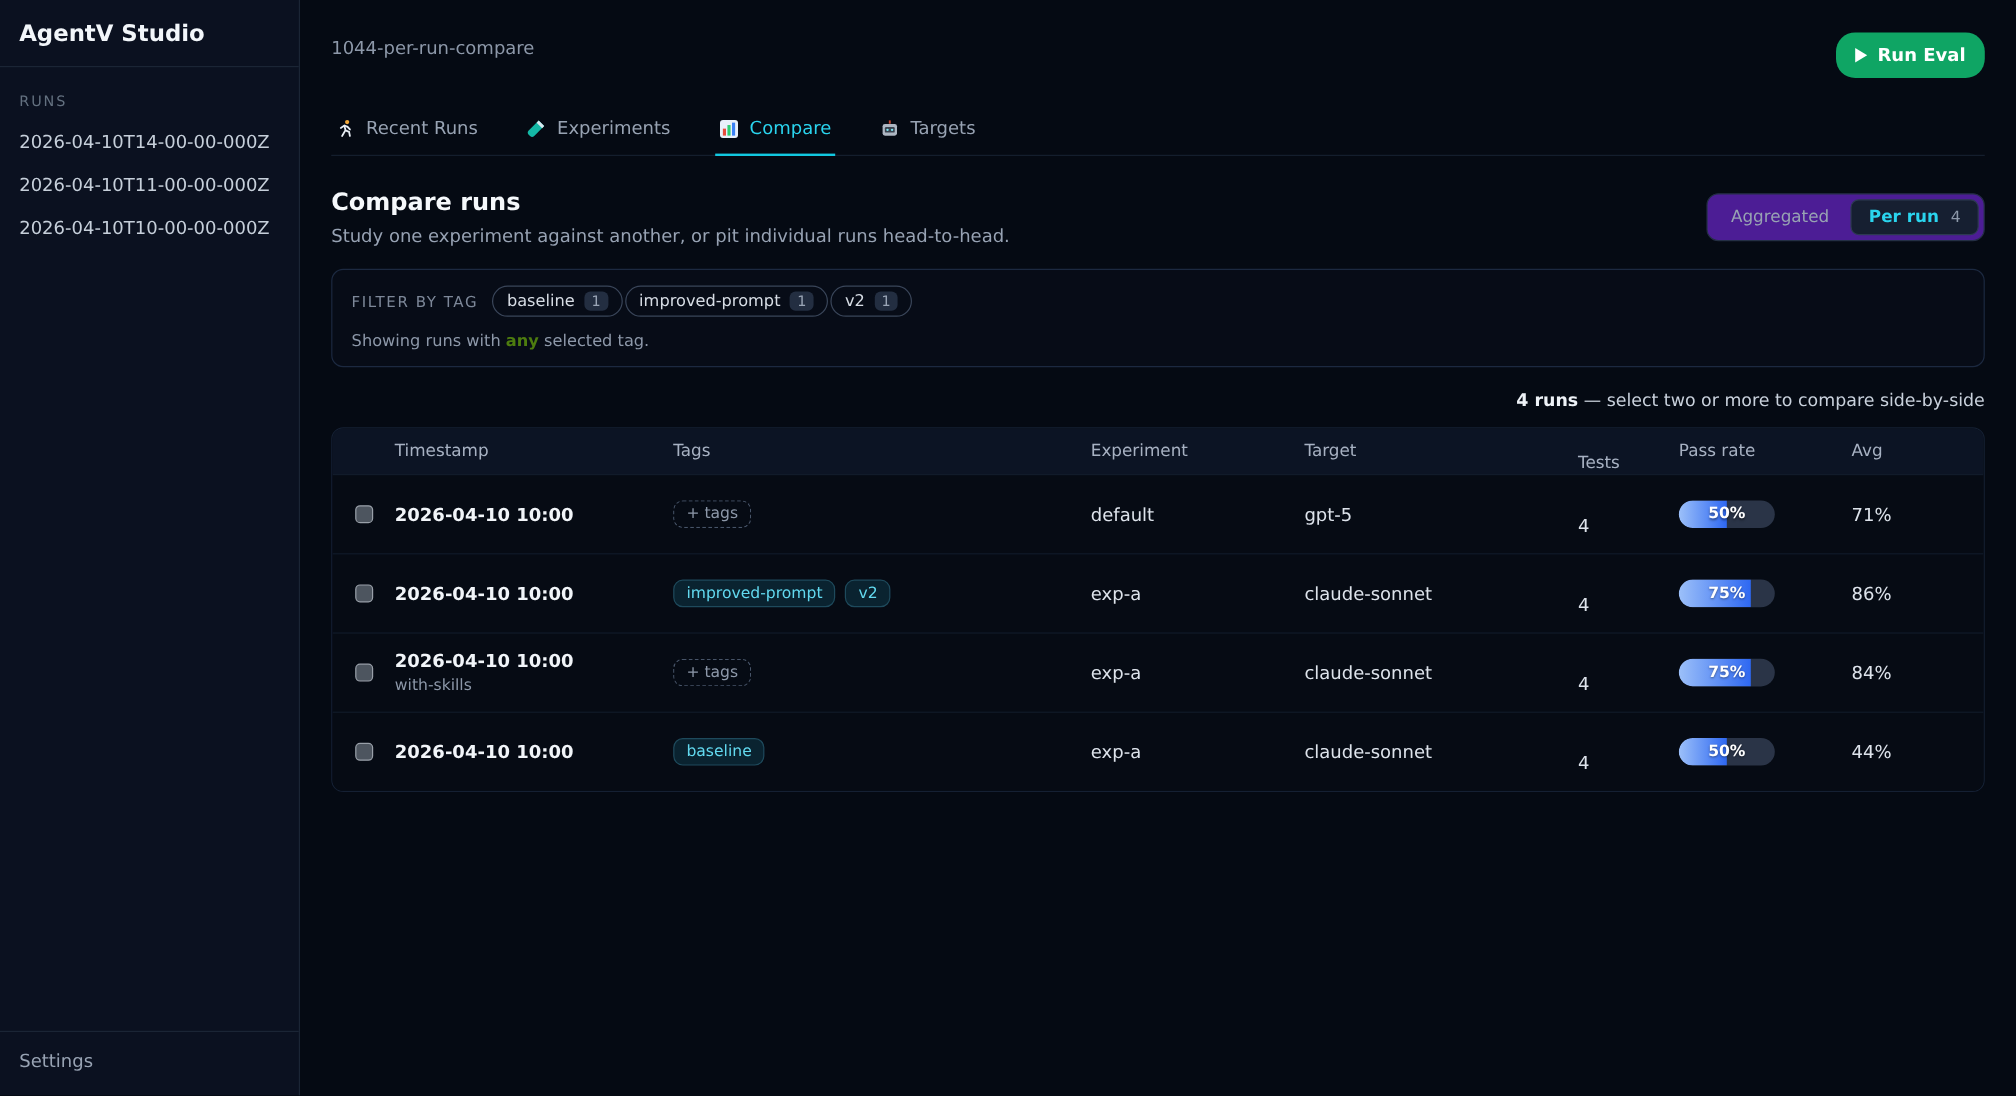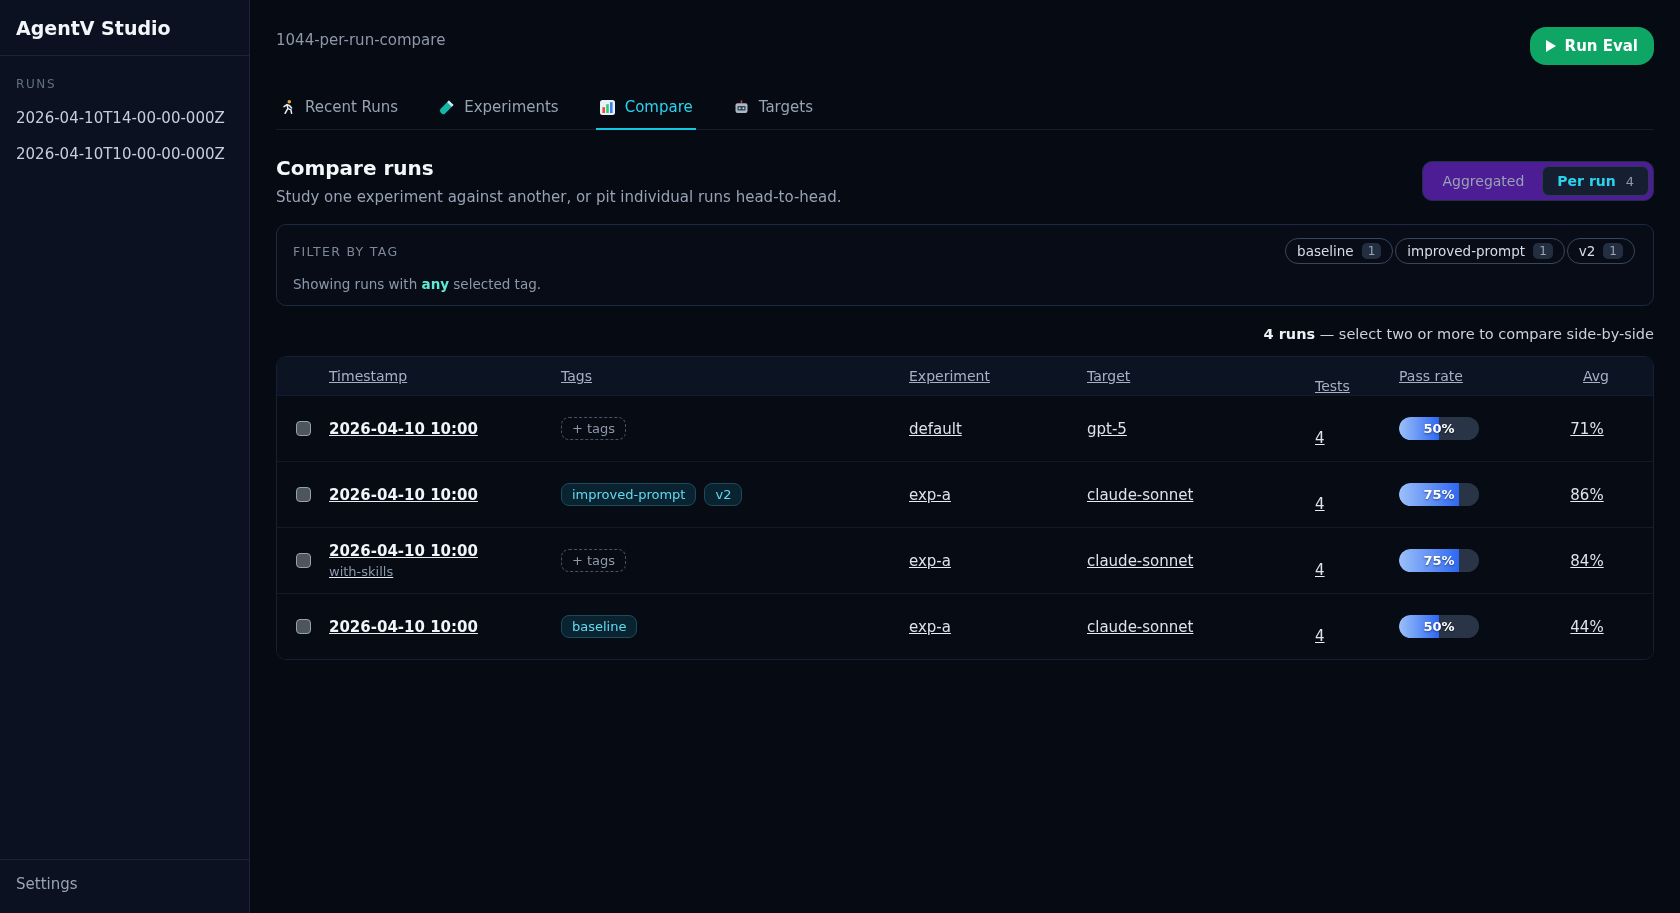--- a/index.html
+++ b/index.html
@@ -73,53 +73,52 @@
   .view-toggle .opt.active {
     background:#161f31; border-color:#2d3a52; color:#2ad4ee; font-weight:600;
   }
   .view-toggle .opt .count { color:#8d98a9; font-weight:400; margin-left:10px; font-size:13px; }
 
   
   .filter-panel {
     margin-top:18px; border:1px solid #1c2940; border-radius:10px;
     padding:13px 16px 13px; background:rgba(13,20,34,0.30);
   }
-  .filter-row { display:flex; align-items:center; gap:12px; flex-wrap:wrap;justify-content:space-between; }
+  .filter-row { display:flex; align-items:center; gap:12px; flex-wrap:wrap; }
   .filter-label { font-size:12.5px; letter-spacing:1.3px; color:#7d8899; }
   .filter-chip {
     display:inline-flex; align-items:center; gap:8px;
     border:1px solid #3a465a; border-radius:999px; padding:4px 11px;
     font-size:13.5px; color:#d7dde5; cursor:pointer; margin-right:2px;
   }
   .filter-chip .chip-count {
     background:#232e41; color:#9aa5b6; font-size:12px; border-radius:5px; padding:1px 6px;
   }
   .filter-note { margin-top:12px; font-size:13.5px; color:#8d98a9; }
-  .filter-note b { color:#5eead4; font-weight:700; }
+  .filter-note b { color:#4d7c0f; font-weight:700; }
 
   
   .summary { margin:20px 0 14px; font-size:14.5px; color:#c9d1dc;text-align:right; }
   .summary b { color:#eef2f7; font-weight:600; }
 
   
   .table {
     border:1px solid #152033; border-radius:10px; overflow:hidden; background:#060b14;
   }
   .grid-row {
     display:grid;
     grid-template-columns:52px 232px 348px 178px 228px 60px 168px 1fr;
     align-items:center;
-    text-decoration:underline;
   }
   .thead { background:#0c1424; height:38px; font-size:14px; color:#a7b1c2; }
   .thead .hc { padding-right:4px; }
   .row { border-top:1px solid #111b2a; padding:14px 0; background:#060b14; }
   .cell { font-size:15px; color:#dde3eb; }
   .num { padding-right:6px;margin-top:19px; }
-  .avg { text-align:center; padding-right:22px; }
+  .avg { text-align:left; padding-right:22px; }
   .checkbox {
     width:15px; height:15px; border-radius:4px; margin-left:19px;
     background:#4d555f; border:1px solid #99a0a9; cursor:pointer;
   }
   .ts-main { font-weight:600; color:#f1f5f9; font-size:15px; }
   .ts-sub { font-size:13px; color:#8d98a9; margin-top:4px; font-weight:400; }
   .tag-chip {
     display:inline-block; border:1px solid #1e4a5c; background:#0a2330; color:#62d9ef;
     border-radius:8px; padding:3px 10px; font-size:13px; margin-right:8px; cursor:pointer;
   }
@@ -145,20 +144,21 @@
 </head>
 <body>
 
 <div class="app">
 
   <aside class="sidebar">
     <div class="sidebar-header">AgentV Studio</div>
     <div class="sidebar-section-label">RUNS</div>
     <nav id="run-list">
         <div class="run-item">2026-04-10T14-00-00-000Z</div>
+        <div class="run-item">2026-04-10T11-00-00-000Z</div>
         <div class="run-item">2026-04-10T10-00-00-000Z</div>
       </nav>
     <div class="sidebar-spacer"></div>
     <div class="sidebar-footer">
       <span>Settings</span>
     </div>
   </aside>
 
   <main class="main">
 

